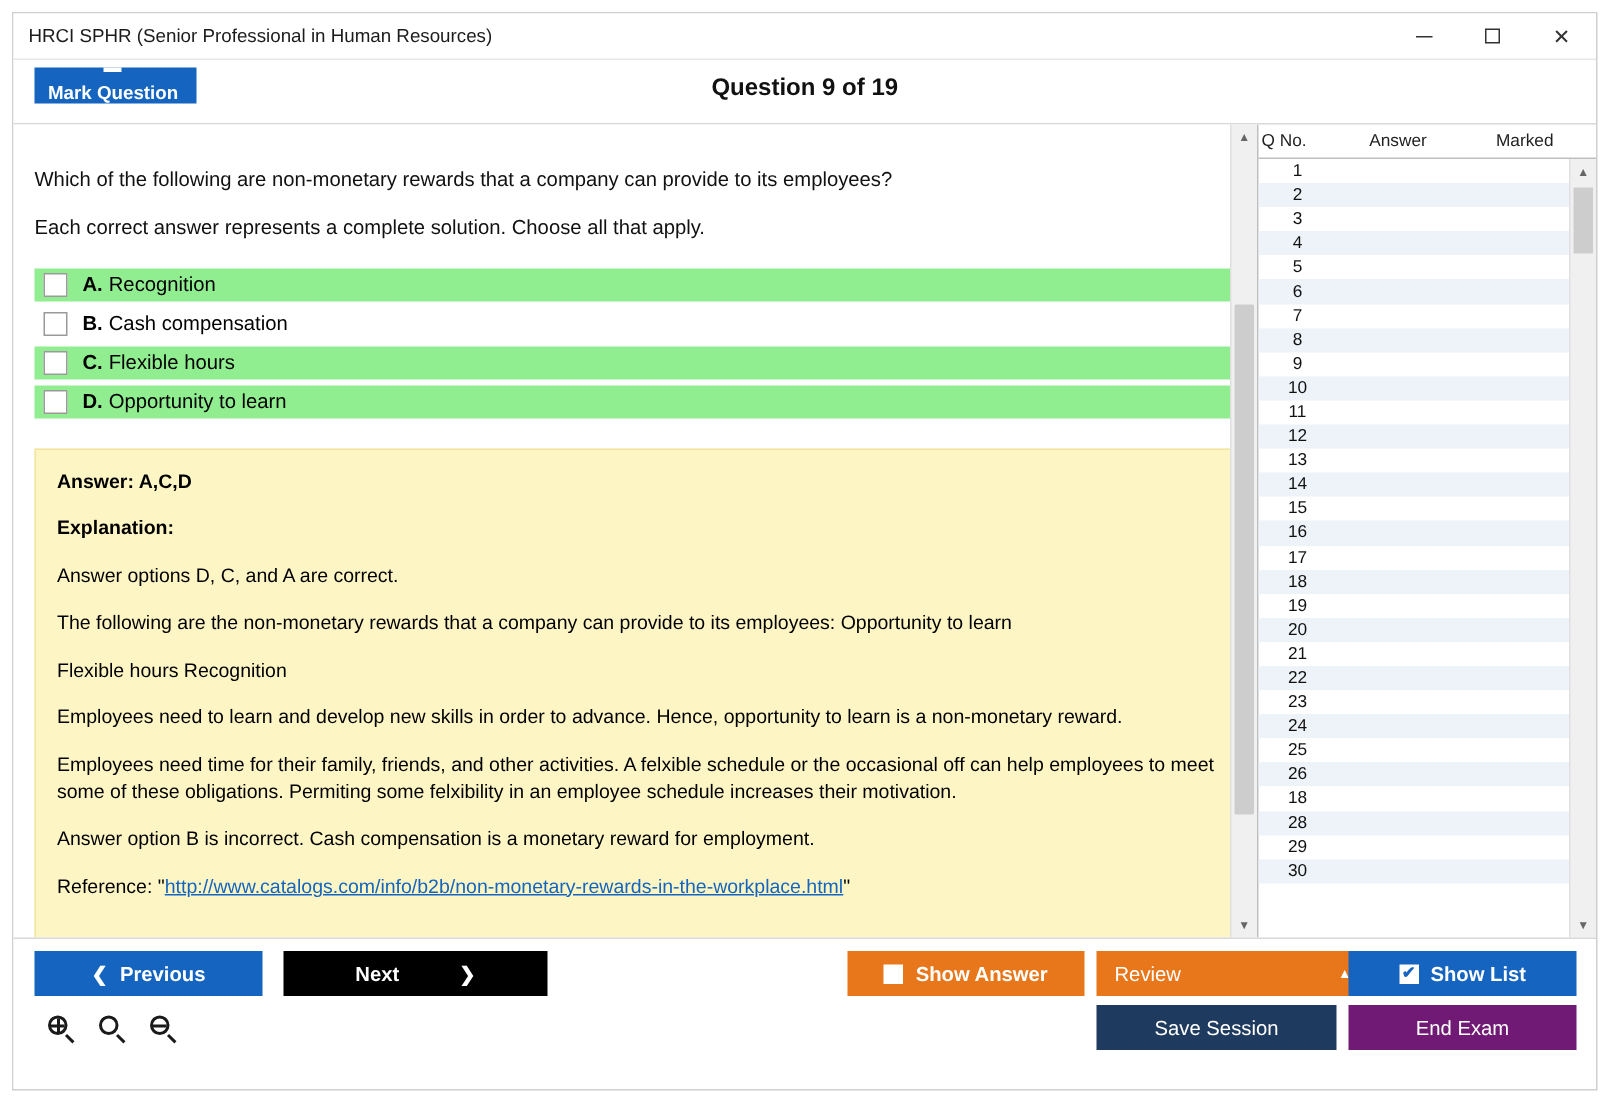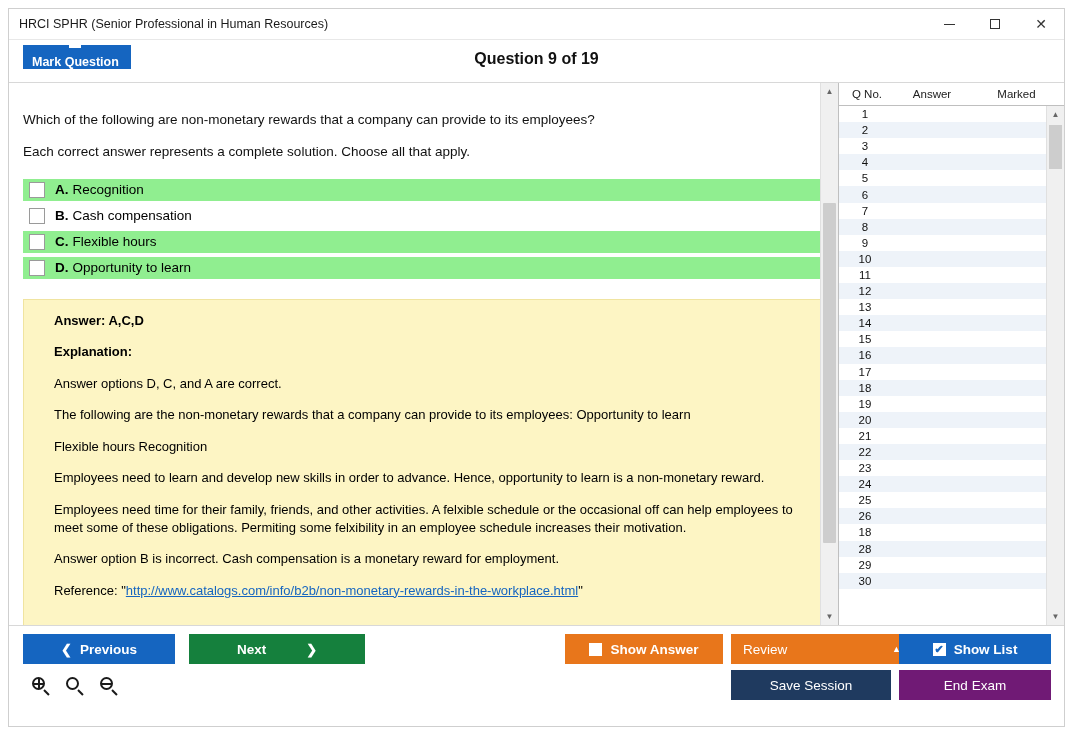--- a/index.html
+++ b/index.html
@@ -156,21 +156,21 @@
   .answer-box {
     margin: 20px 0 0 0;
     background: #fdf5c4;
     border: 1px solid #f0e4a0;
     padding: 12px 14px 14px 14px;
     box-sizing: border-box;
     width: 806px;
     font-size: 13px;
     line-height: 1.35;
   }
-  .answer-box p { margin: 0 0 14px 16px; }
+  .answer-box p { margin: 0 0 14px 0; }
   .answer-box .bold { font-weight: bold; }
   .answer-box a {
     color: #1565c0;
     text-decoration: underline;
   }
   
   .lscroll {
     position: absolute;
     right: 0;
     top: 0;
@@ -208,21 +208,21 @@
   }
   .list-head {
     display: flex;
     height: 22px;
     align-items: center;
     font-size: 11.5px;
     color: #222;
     border-bottom: 1px solid #bfbfbf;
     padding: 0 2px;
   }
-  .list-head .c1 { width: 52px; text-align: center; }
+  .list-head .c1 { width: 52px; text-align: left; }
   .list-head .c2 { width: 78px; text-align: center; }
   .list-head .c3 { flex: 1; text-align: center; }
   .list-wrap {
     flex: 1 1 auto;
     display: flex;
     min-height: 0;
   }
   .list-rows {
     flex: 1 1 auto;
     overflow: hidden;
@@ -281,21 +281,21 @@
     gap: 8px;
     cursor: pointer;
     font-family: "Liberation Sans", sans-serif;
   }
   .btn-prev {
     left: 14px; top: 8px; width: 152px; height: 30px;
     background: #1565c0;
   }
   .btn-next {
     left: 180px; top: 8px; width: 176px; height: 30px;
-    background: #15803d;
+    background: #000000;
     gap: 40px;
   }
   .btn-show-answer {
     left: 556px; top: 8px; width: 158px; height: 30px;
     background: #e8761b;
   }
   .btn-show-answer .cb {
     width: 13px; height: 13px; background: #fff; display: inline-block;
   }
   .btn-review {

